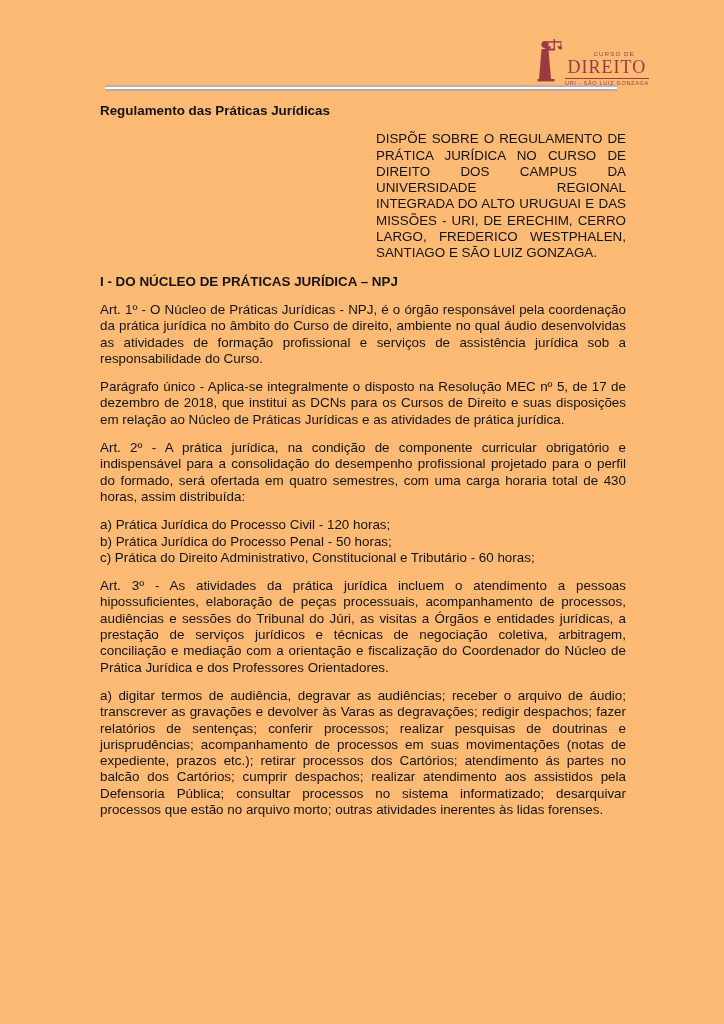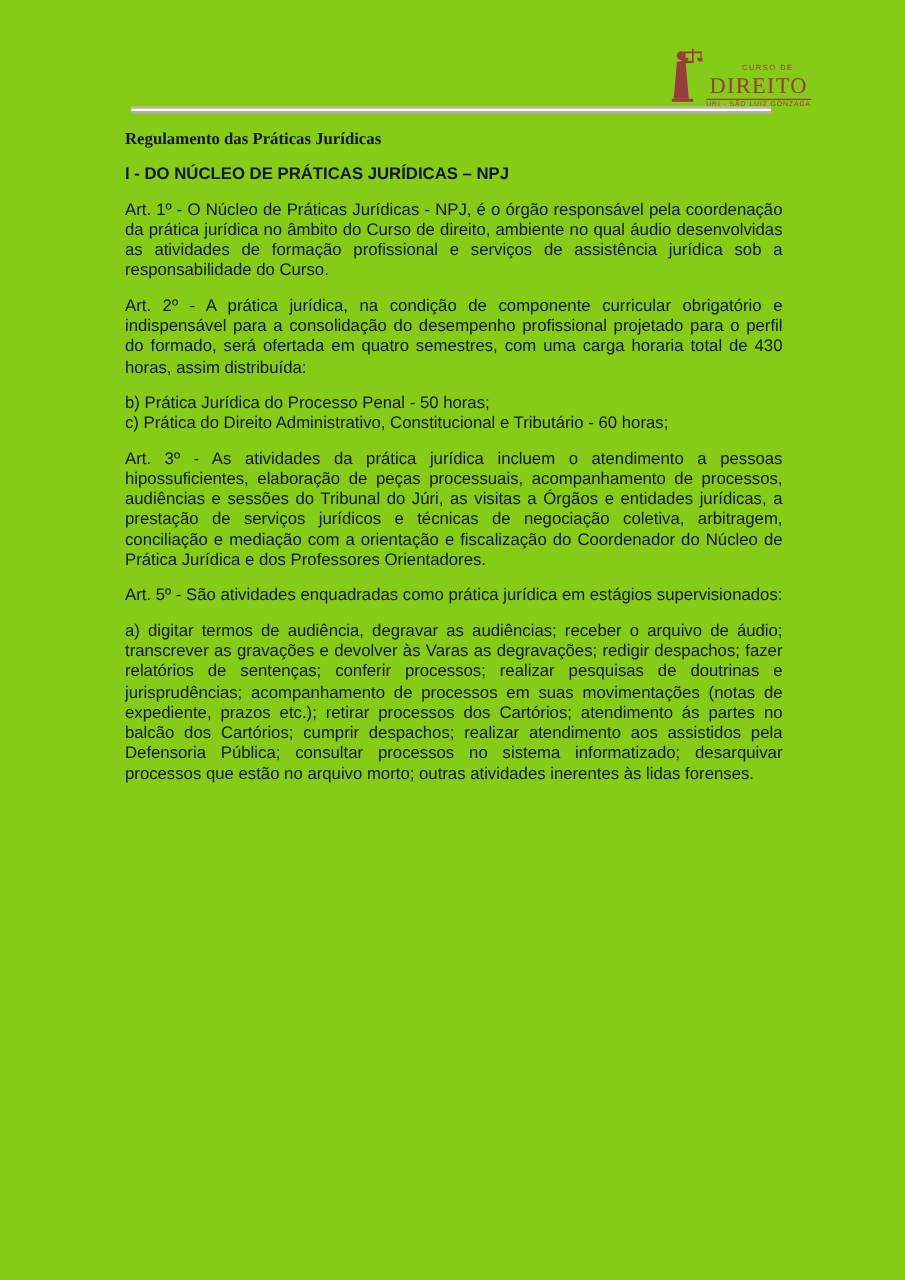--- a/index.html
+++ b/index.html
@@ -1,19 +1,19 @@
 <!DOCTYPE html>
 <html><head>
 <meta charset="utf-8">
 <style>
   html,body { margin:0; padding:0; background:#ffffff; }
   .page {
     position:relative;
     width:724px; height:1024px;
-    background:#84cc16;
+    background:#fdba74;
     overflow:hidden;
     font-family:"Liberation Sans","DejaVu Sans",sans-serif;
     color:#141414;
   }
 
   
   .logo {
     position:absolute; top:37px; left:536px;
     display:flex; align-items:flex-end; gap:3px;
   }
@@ -36,21 +36,21 @@
   }
   .header-rule .r1 { height:2px; background:#c2aeae; }
   .header-rule .rgap { height:2px; background:#ffffff; }
   .header-rule .r2 { height:2px; background:#b4acac; }
 
   
   .content {
     position:absolute; left:100px; top:103px; width:526px;
     font-size:13.4px; line-height:16.3px;
   }
-  .doc-title { font-weight:bold; margin:0 0 12px 0;font-family:Liberation Serif, serif; }
+  .doc-title { font-weight:bold; margin:0 0 12px 0; }
   .epigraph {
     width:250px; margin-left:auto; margin-bottom:12px;
     text-align:justify;
   }
   .section-heading { font-weight:bold; margin:12px 0 0 0; }
   .para { margin:12px 0 0 0; text-align:justify; }
   .item-list { margin:12px 0 0 0; }
   .item-list div { white-space:nowrap; }
 </style>
 </head>
@@ -84,34 +84,36 @@
   <div class="header-rule">
     <div class="r1"></div>
       <div class="rgap"></div>
       <div class="r2"></div>
   </div>
 
   <div class="content">
 
     <div class="doc-title">Regulamento das Práticas Jurídicas</div>
 
+    <div class="epigraph">DISPÕE SOBRE O REGULAMENTO DE PRÁTICA JURÍDICA NO CURSO DE DIREITO DOS CAMPUS DA UNIVERSIDADE REGIONAL INTEGRADA DO ALTO URUGUAI E DAS MISSÕES - URI, DE ERECHIM, CERRO LARGO, FREDERICO WESTPHALEN, SANTIAGO E SÃO LUIZ GONZAGA.</div>
 
-    <div class="section-heading">I - DO NÚCLEO DE PRÁTICAS JURÍDICAS – NPJ</div>
+    <div class="section-heading">I - DO NÚCLEO DE PRÁTICAS JURÍDICA – NPJ</div>
 
     <div class="para">Art. 1º - O Núcleo de Práticas Jurídicas - NPJ, é o órgão responsável pela coordenação da prática jurídica no âmbito do Curso de direito, ambiente no qual áudio desenvolvidas as atividades de formação profissional e serviços de assistência jurídica sob a responsabilidade do Curso.</div>
 
+    <div class="para">Parágrafo único - Aplica-se integralmente o disposto na Resolução MEC nº 5, de 17 de dezembro de 2018, que institui as DCNs para os Cursos de Direito e suas disposições em relação ao Núcleo de Práticas Jurídicas e as atividades de prática jurídica.</div>
 
     <div class="para">Art. 2º - A prática jurídica, na condição de componente curricular obrigatório e indispensável para a consolidação do desempenho profissional projetado para o perfil do formado, será ofertada em quatro semestres, com uma carga horaria total de 430 horas, assim distribuída:</div>
 
     <div class="item-list">
+      <div>a) Prática Jurídica do Processo Civil - 120 horas;</div>
       <div>b) Prática Jurídica do Processo Penal - 50 horas;</div>
       <div>c) Prática do Direito Administrativo, Constitucional e Tributário - 60 horas;</div>
     </div>
 
     <div class="para">Art. 3º - As atividades da prática jurídica incluem o atendimento a pessoas hipossuficientes, elaboração de peças processuais, acompanhamento de processos, audiências e sessões do Tribunal do Júri, as visitas a Órgãos e entidades jurídicas, a prestação de serviços jurídicos e técnicas de negociação coletiva, arbitragem, conciliação e mediação com a orientação e fiscalização do Coordenador do Núcleo de Prática Jurídica e dos Professores Orientadores.</div>
 
 
-    <div class="para">Art. 5º - São atividades enquadradas como prática jurídica em estágios supervisionados:</div>
 
     <div class="para">a) digitar termos de audiência, degravar as audiências; receber o arquivo de áudio; transcrever as gravações e devolver às Varas as degravações; redigir despachos; fazer relatórios de sentenças; conferir processos; realizar pesquisas de doutrinas e jurisprudências; acompanhamento de processos em suas movimentações (notas de expediente, prazos etc.); retirar processos dos Cartórios; atendimento ás partes no balcão dos Cartórios; cumprir despachos; realizar atendimento aos assistidos pela Defensoria Pública; consultar processos no sistema informatizado; desarquivar processos que estão no arquivo morto; outras atividades inerentes às lidas forenses.</div>
 
   </div>
 </div>
 
 </body></html>

